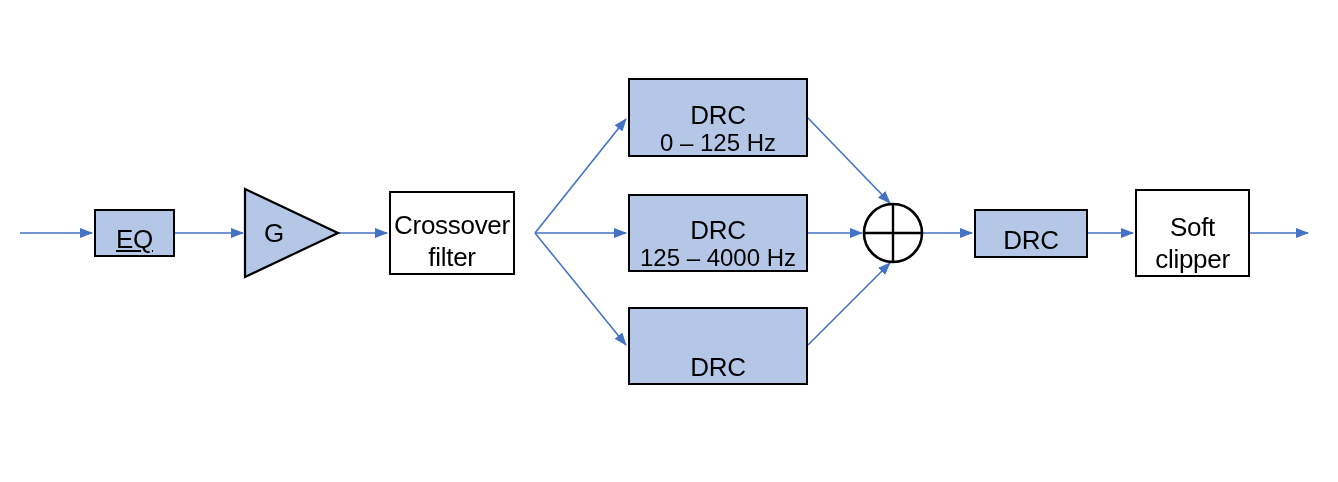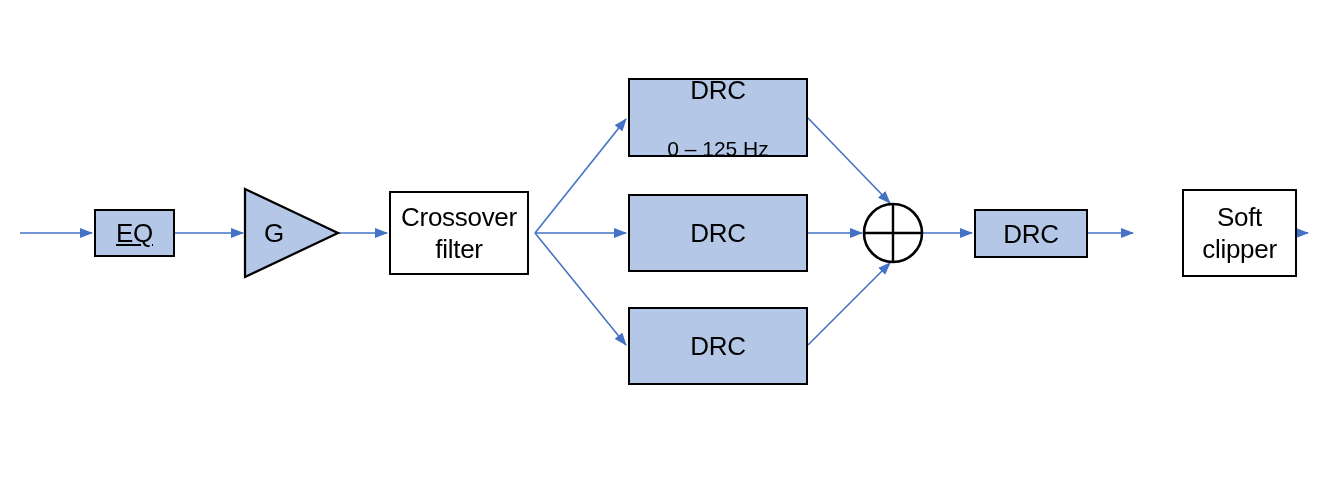--- a/index.html
+++ b/index.html
@@ -22,37 +22,36 @@
     z-index: 1;
   }
   .node {
     position: absolute;
     z-index: 2;
     box-sizing: border-box;
     border: 2.25px solid #000000;
     display: flex;
     flex-direction: column;
     align-items: center;
-    justify-content: center;
+    justify-content: flex-end;
     text-align: center;
     color: #000000;
   }
   .node.filled { background: #b4c7e7; }
   .node.white  { background: #ffffff; }
   .node-title {
     font-size: 26px;
     line-height: 32px;
     letter-spacing: -0.3px;
     white-space: nowrap;
   }
   .node-sub {
-    font-size: 21px;
+    font-size: 24px;
     line-height: 24px;
     white-space: nowrap;
-    margin-top: 31px;
   }
   .gain-label {
     position: absolute;
     z-index: 2;
     display: flex;
     align-items: center;
     justify-content: center;
     font-size: 26px;
     color: #000000;
     background: transparent;
@@ -94,40 +93,41 @@
       <line x1="864" y1="233" x2="922" y2="233" stroke="#000000" stroke-width="2.4"></line>
     </g>
   </svg>
 
   <div class="node filled" style="left:94px; top:209px; width:81px; height:48px;text-decoration:underline;">
     <div class="node-title">EQ</div>
   </div>
 
   <div class="gain-label" style="left:245px; top:189px; width:58px; height:88px;">G</div>
 
-  <div class="node white" style="left:389px; top:191px; width:140px; height:84px;">
+  <div class="node white" style="left:389px; top:191px; width:126px; height:84px;">
     <div class="node-title">Crossover</div>
     <div class="node-title">filter</div>
   </div>
 
   <div class="node filled" style="left:628px; top:78px; width:180px; height:79px;">
     <div class="node-title">DRC</div>
     <div class="node-sub">0 – 125 Hz</div>
   </div>
 
   <div class="node filled" style="left:628px; top:194px; width:180px; height:78px;">
     <div class="node-title">DRC</div>
+    <div class="node-sub">125 – 4000 Hz</div>
   </div>
 
   <div class="node filled" style="left:628px; top:307px; width:180px; height:78px;">
     <div class="node-title">DRC</div>
   </div>
 
   <div class="node filled" style="left:974px; top:209px; width:114px; height:49px;">
     <div class="node-title">DRC</div>
   </div>
 
-  <div class="node white" style="left:1135px; top:189px; width:115px; height:88px;margin-left:47px;">
+  <div class="node white" style="left:1135px; top:189px; width:115px; height:88px;">
     <div class="node-title">Soft</div>
     <div class="node-title">clipper</div>
   </div>
 
 </div>
 
 </body></html>

